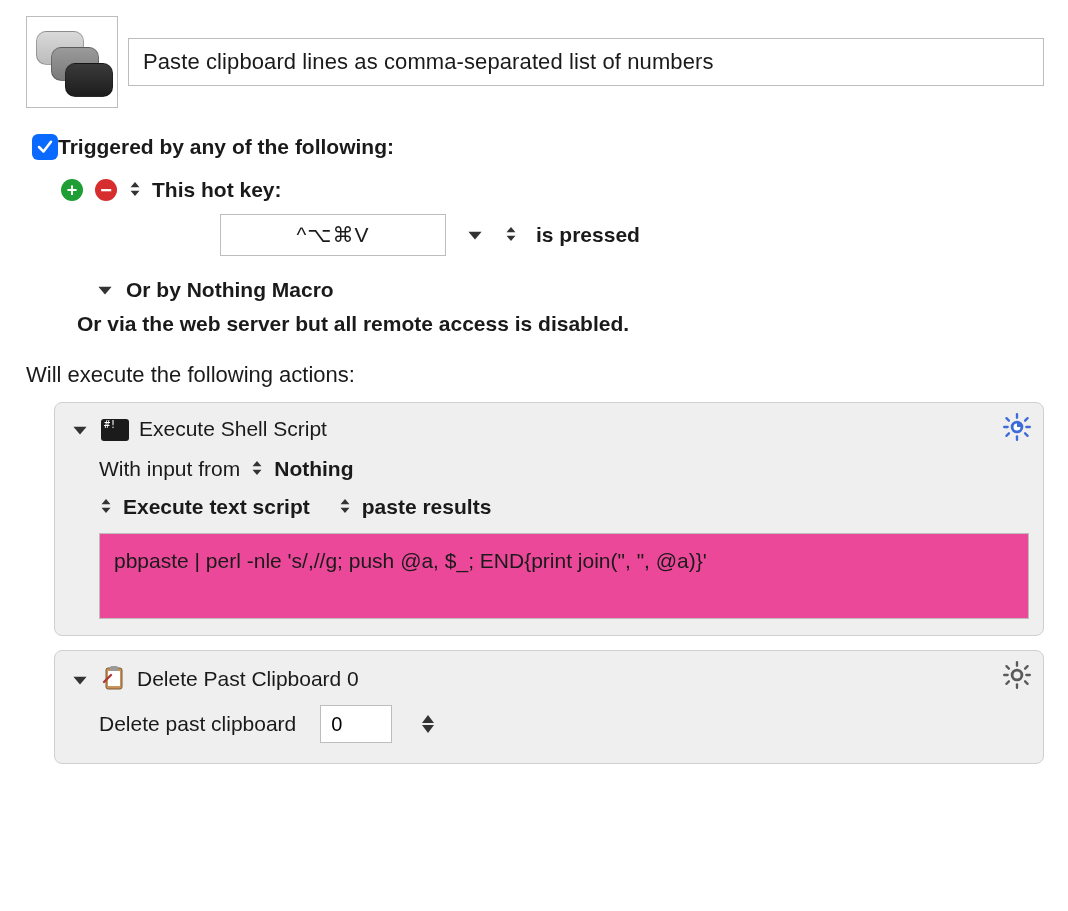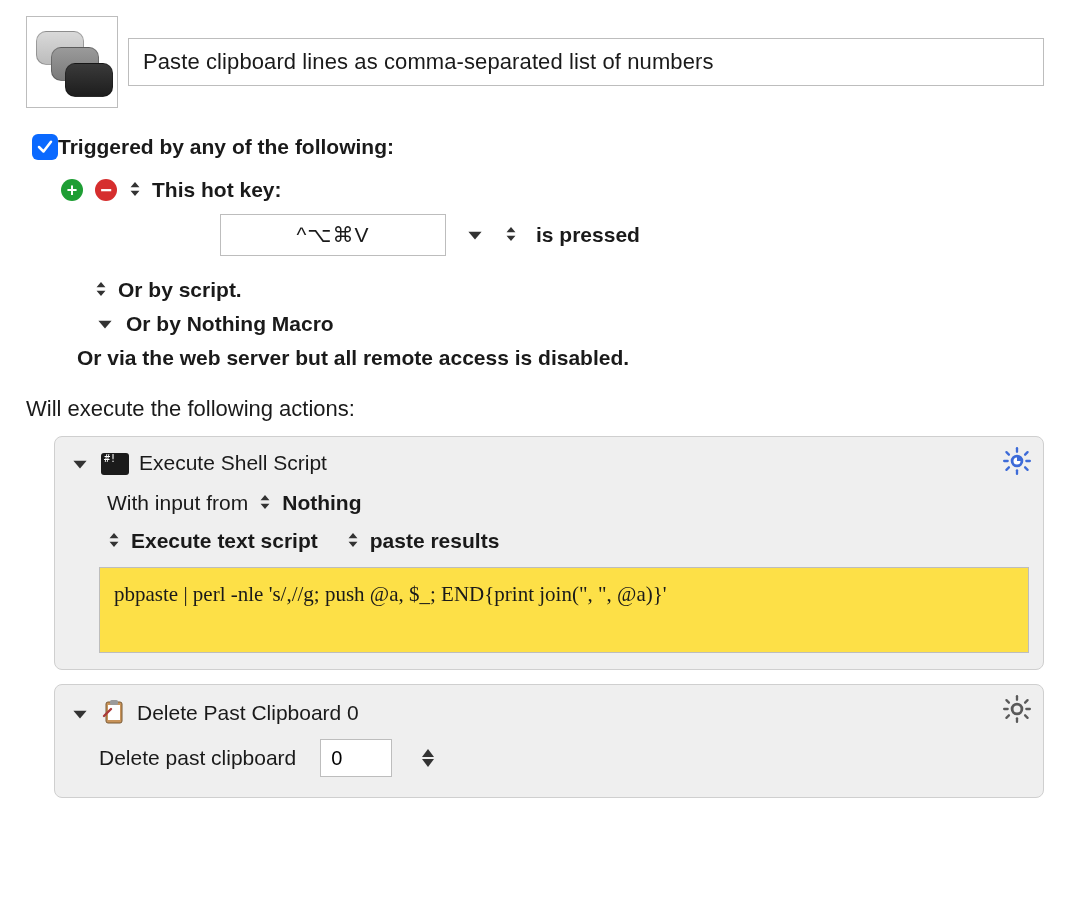--- a/index.html
+++ b/index.html
@@ -71,25 +71,25 @@
   .action{
     border:1px solid var(--panel-border);border-radius:8px;background:var(--panel);
     margin:8px 0 14px 28px;padding:14px 14px 16px 14px;position:relative;
   }
   .action-head{display:flex;align-items:flex-end;gap:10px}
   .action-disclosure{width:22px;display:flex;align-items:center;justify-content:center}
   .action-title{font-size:21px}
   .gear{position:absolute;top:10px;right:12px}
 
   .action-body{margin:16px 0 0 30px}
-  .inline{display:flex;align-items:center;gap:10px;flex-wrap:wrap;margin:6px 8px}
+  .inline{display:flex;align-items:center;gap:10px;flex-wrap:wrap;margin:6px 0}
 
   .script-box{
-    margin-top:14px;border:1px solid var(--border);background:#fde047;width:100%;
-    min-height:86px;padding:12px 14px;font-size:21px;line-height:1.4;white-space:pre-wrap;font-family:Liberation Serif, serif;
+    margin-top:14px;border:1px solid var(--border);background:#ec4899;width:100%;
+    min-height:86px;padding:12px 14px;font-size:21px;line-height:1.4;white-space:pre-wrap;
   }
 
   .stepper-row{display:flex;align-items:center;gap:24px;margin:14px 0 4px 30px}
   .num-input{
     width:72px;height:38px;border:1px solid var(--border);background:#fff;text-align:left;padding:0 10px;font-size:20px
   }
   .stepper{
     width:24px;height:38px;display:flex;flex-direction:column;align-items:center;justify-content:center;
   }
   .stepper svg{width:16px;height:10px}
@@ -152,28 +152,20 @@
           </svg>
       </span>
       <span class="updown-sort">
         <svg viewBox="0 0 14 18">
             <path d="M7 1 L12 7 H2 Z M7 17 L2 11 H12 Z" fill="#333"></path>
           </svg>
       </span>
       <span class="bold">is pressed</span>
     </div>
 
-    <div class="subline">
-      <span class="updown-sort">
-        <svg viewBox="0 0 14 18">
-            <path d="M7 1 L12 7 H2 Z M7 17 L2 11 H12 Z" fill="#333"></path>
-          </svg>
-      </span>
-      <span class="bold">Or by script.</span>
-    </div>
 
     <div class="subline">
       <span class="chevron-down">
         <svg viewBox="0 0 20 20">
             <path d="M4 7 L10 14 L16 7 Z" fill="#333"></path>
           </svg>
       </span>
       <span class="bold">Or by Nothing Macro</span>
     </div>
 

